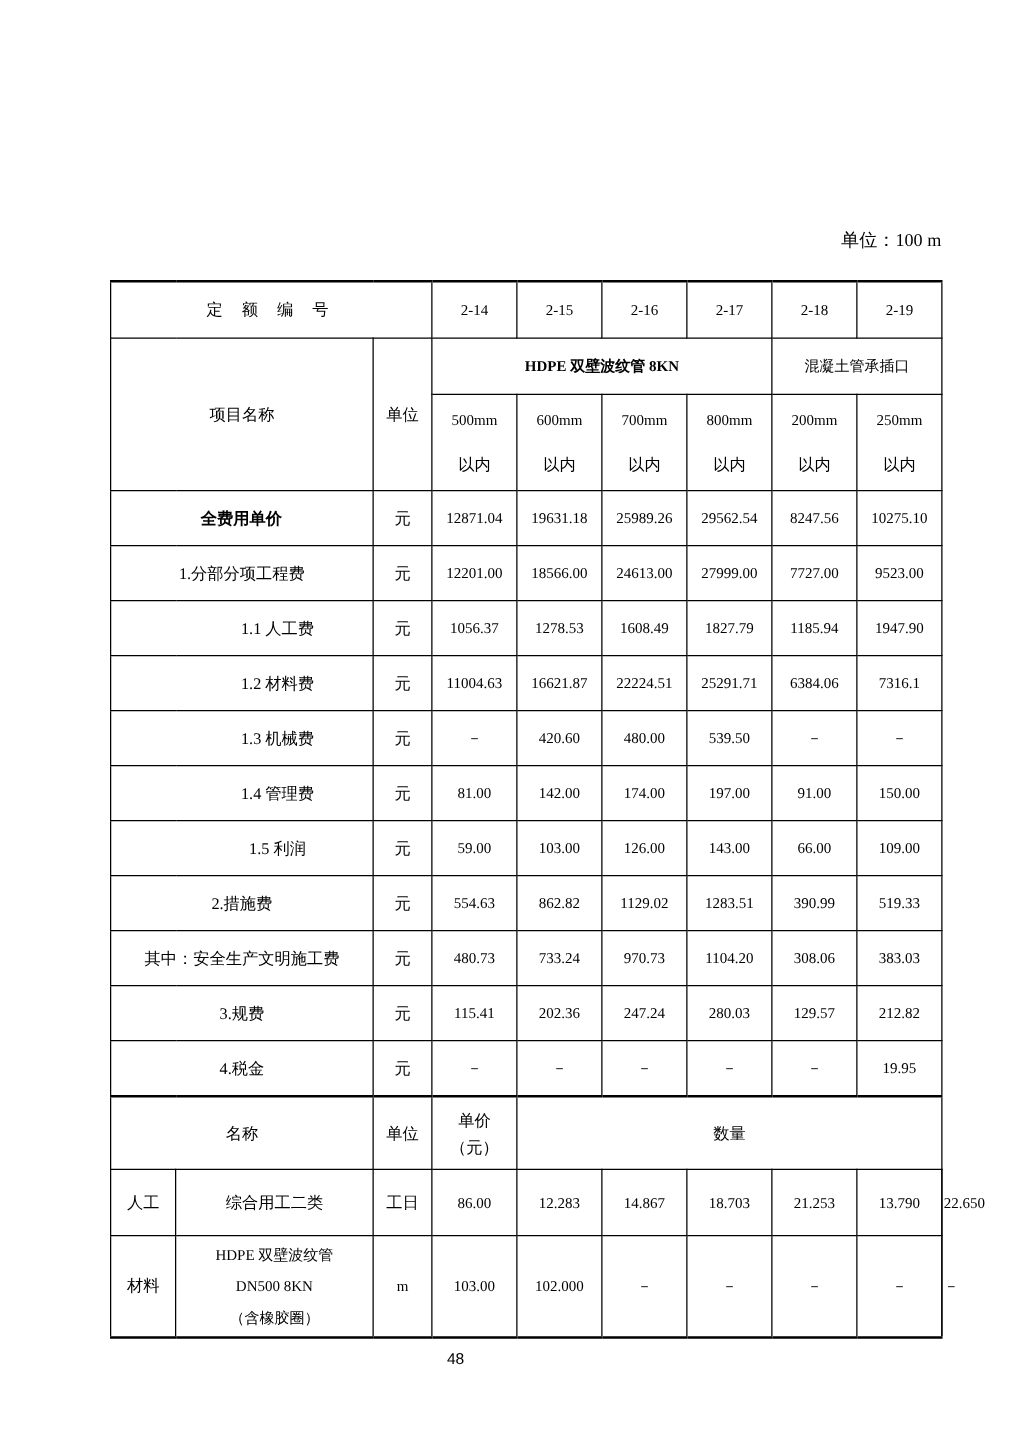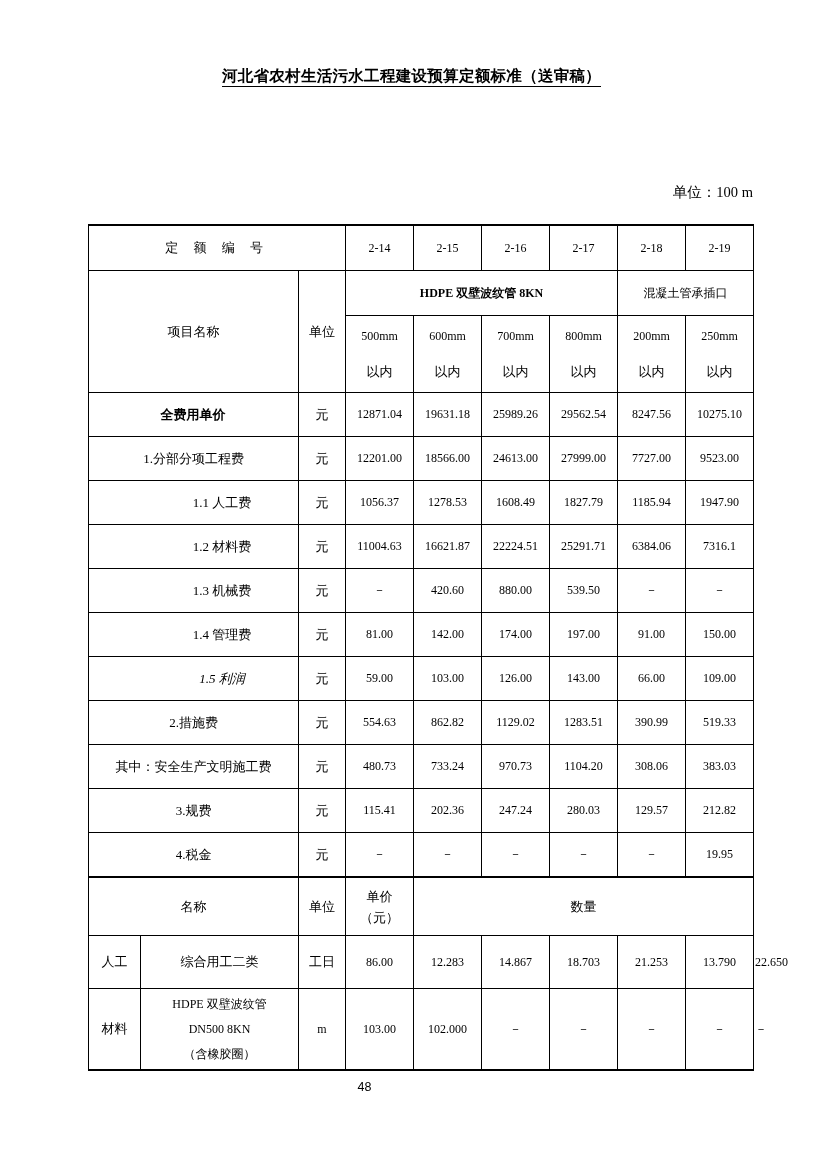--- a/index.html
+++ b/index.html
@@ -111,23 +111,20 @@
     text-align: center;
     font-size: 12.5px;
     font-family: "Liberation Sans", sans-serif;
   }
 </style>
 </head>
 <body>
 
 <div class="page">
 
-  <div class="doc-title">
-    <span class="underlined">河北省农村生活污水工程建设预算定额标准（送审稿）</span>
-  </div>
 
 
   <div class="unit-line">单位：100 m</div>
 
   <table class="main">
     <colgroup>
       <col style="width:52px">
       <col style="width:158px">
       <col style="width:47px">
       <col style="width:68px">
@@ -231,39 +228,39 @@
         <td class="num">25291.71</td>
         <td class="num">6384.06</td>
         <td class="num">7316.1</td>
       </tr>
 
       <tr>
         <td colspan="2" class="rowlabel ind1" style="height:39px;">1.3 机械费</td>
         <td class="cn">元</td>
         <td class="num">－</td>
         <td class="num">420.60</td>
-        <td class="num">880.00</td>
+        <td class="num">480.00</td>
         <td class="num">539.50</td>
         <td class="num">－</td>
         <td class="num">－</td>
       </tr>
 
       <tr>
         <td colspan="2" class="rowlabel ind1" style="height:39px;">1.4 管理费</td>
         <td class="cn">元</td>
         <td class="num">81.00</td>
         <td class="num">142.00</td>
         <td class="num">174.00</td>
         <td class="num">197.00</td>
         <td class="num">91.00</td>
         <td class="num">150.00</td>
       </tr>
 
       <tr>
-        <td colspan="2" class="rowlabel ind1" style="height:39px;font-style:italic;">1.5 利润</td>
+        <td colspan="2" class="rowlabel ind1" style="height:39px;">1.5 利润</td>
         <td class="cn">元</td>
         <td class="num">59.00</td>
         <td class="num">103.00</td>
         <td class="num">126.00</td>
         <td class="num">143.00</td>
         <td class="num">66.00</td>
         <td class="num">109.00</td>
       </tr>
 
       <tr>

